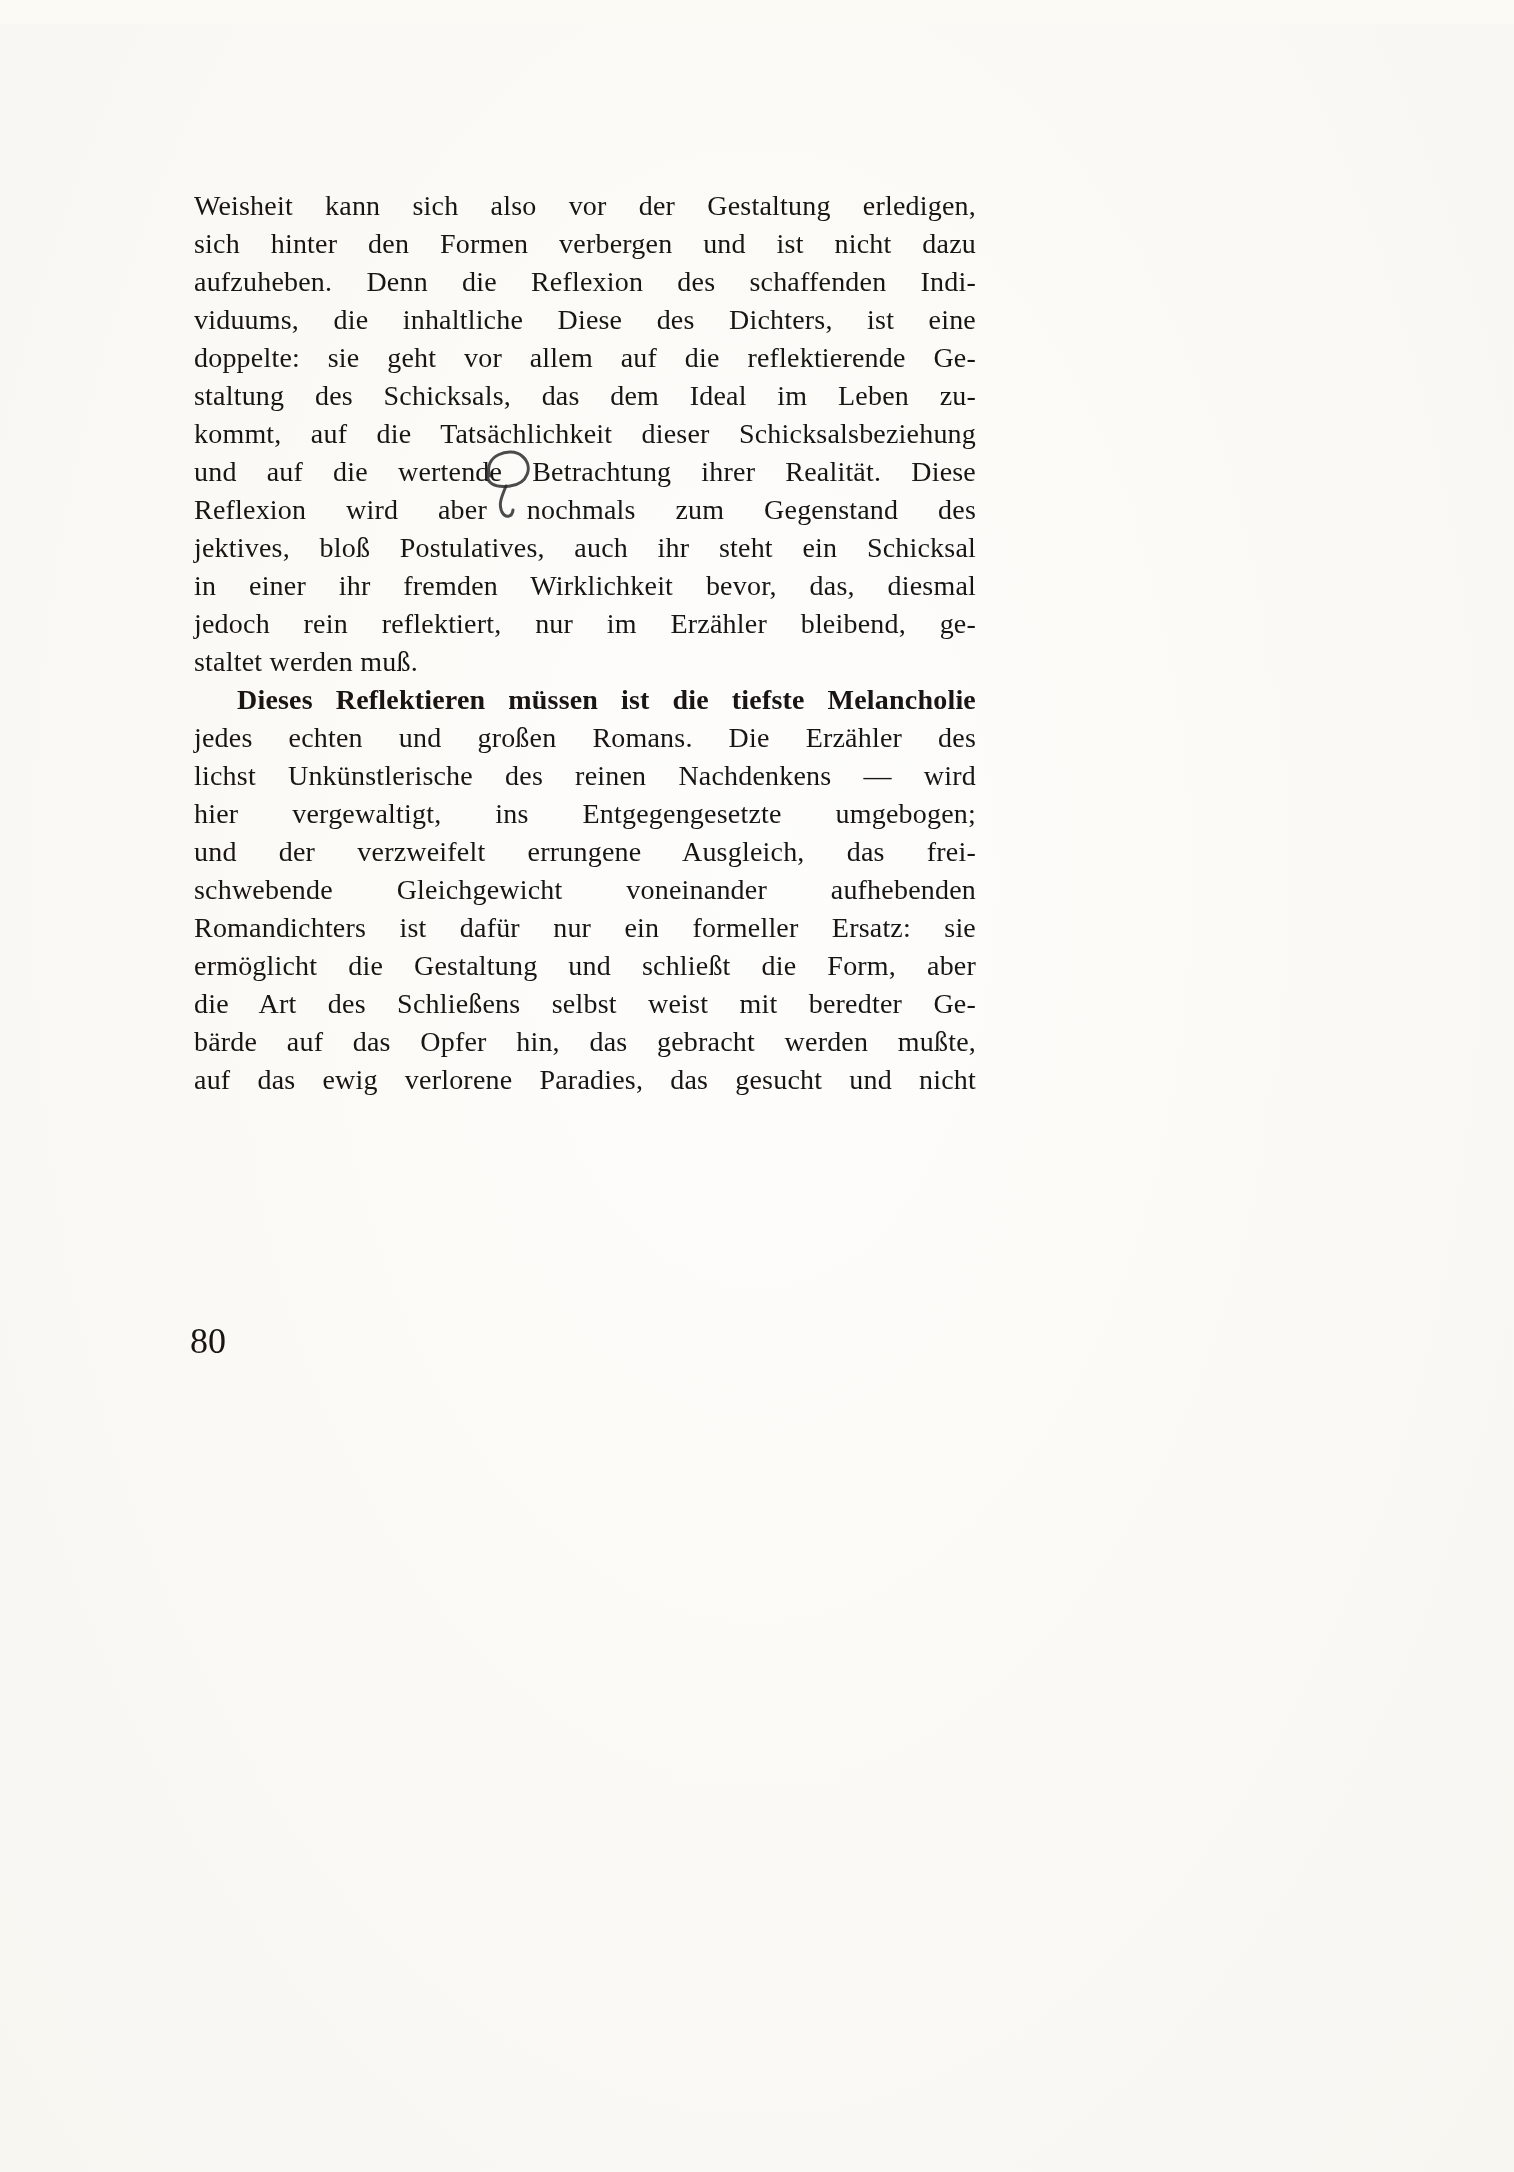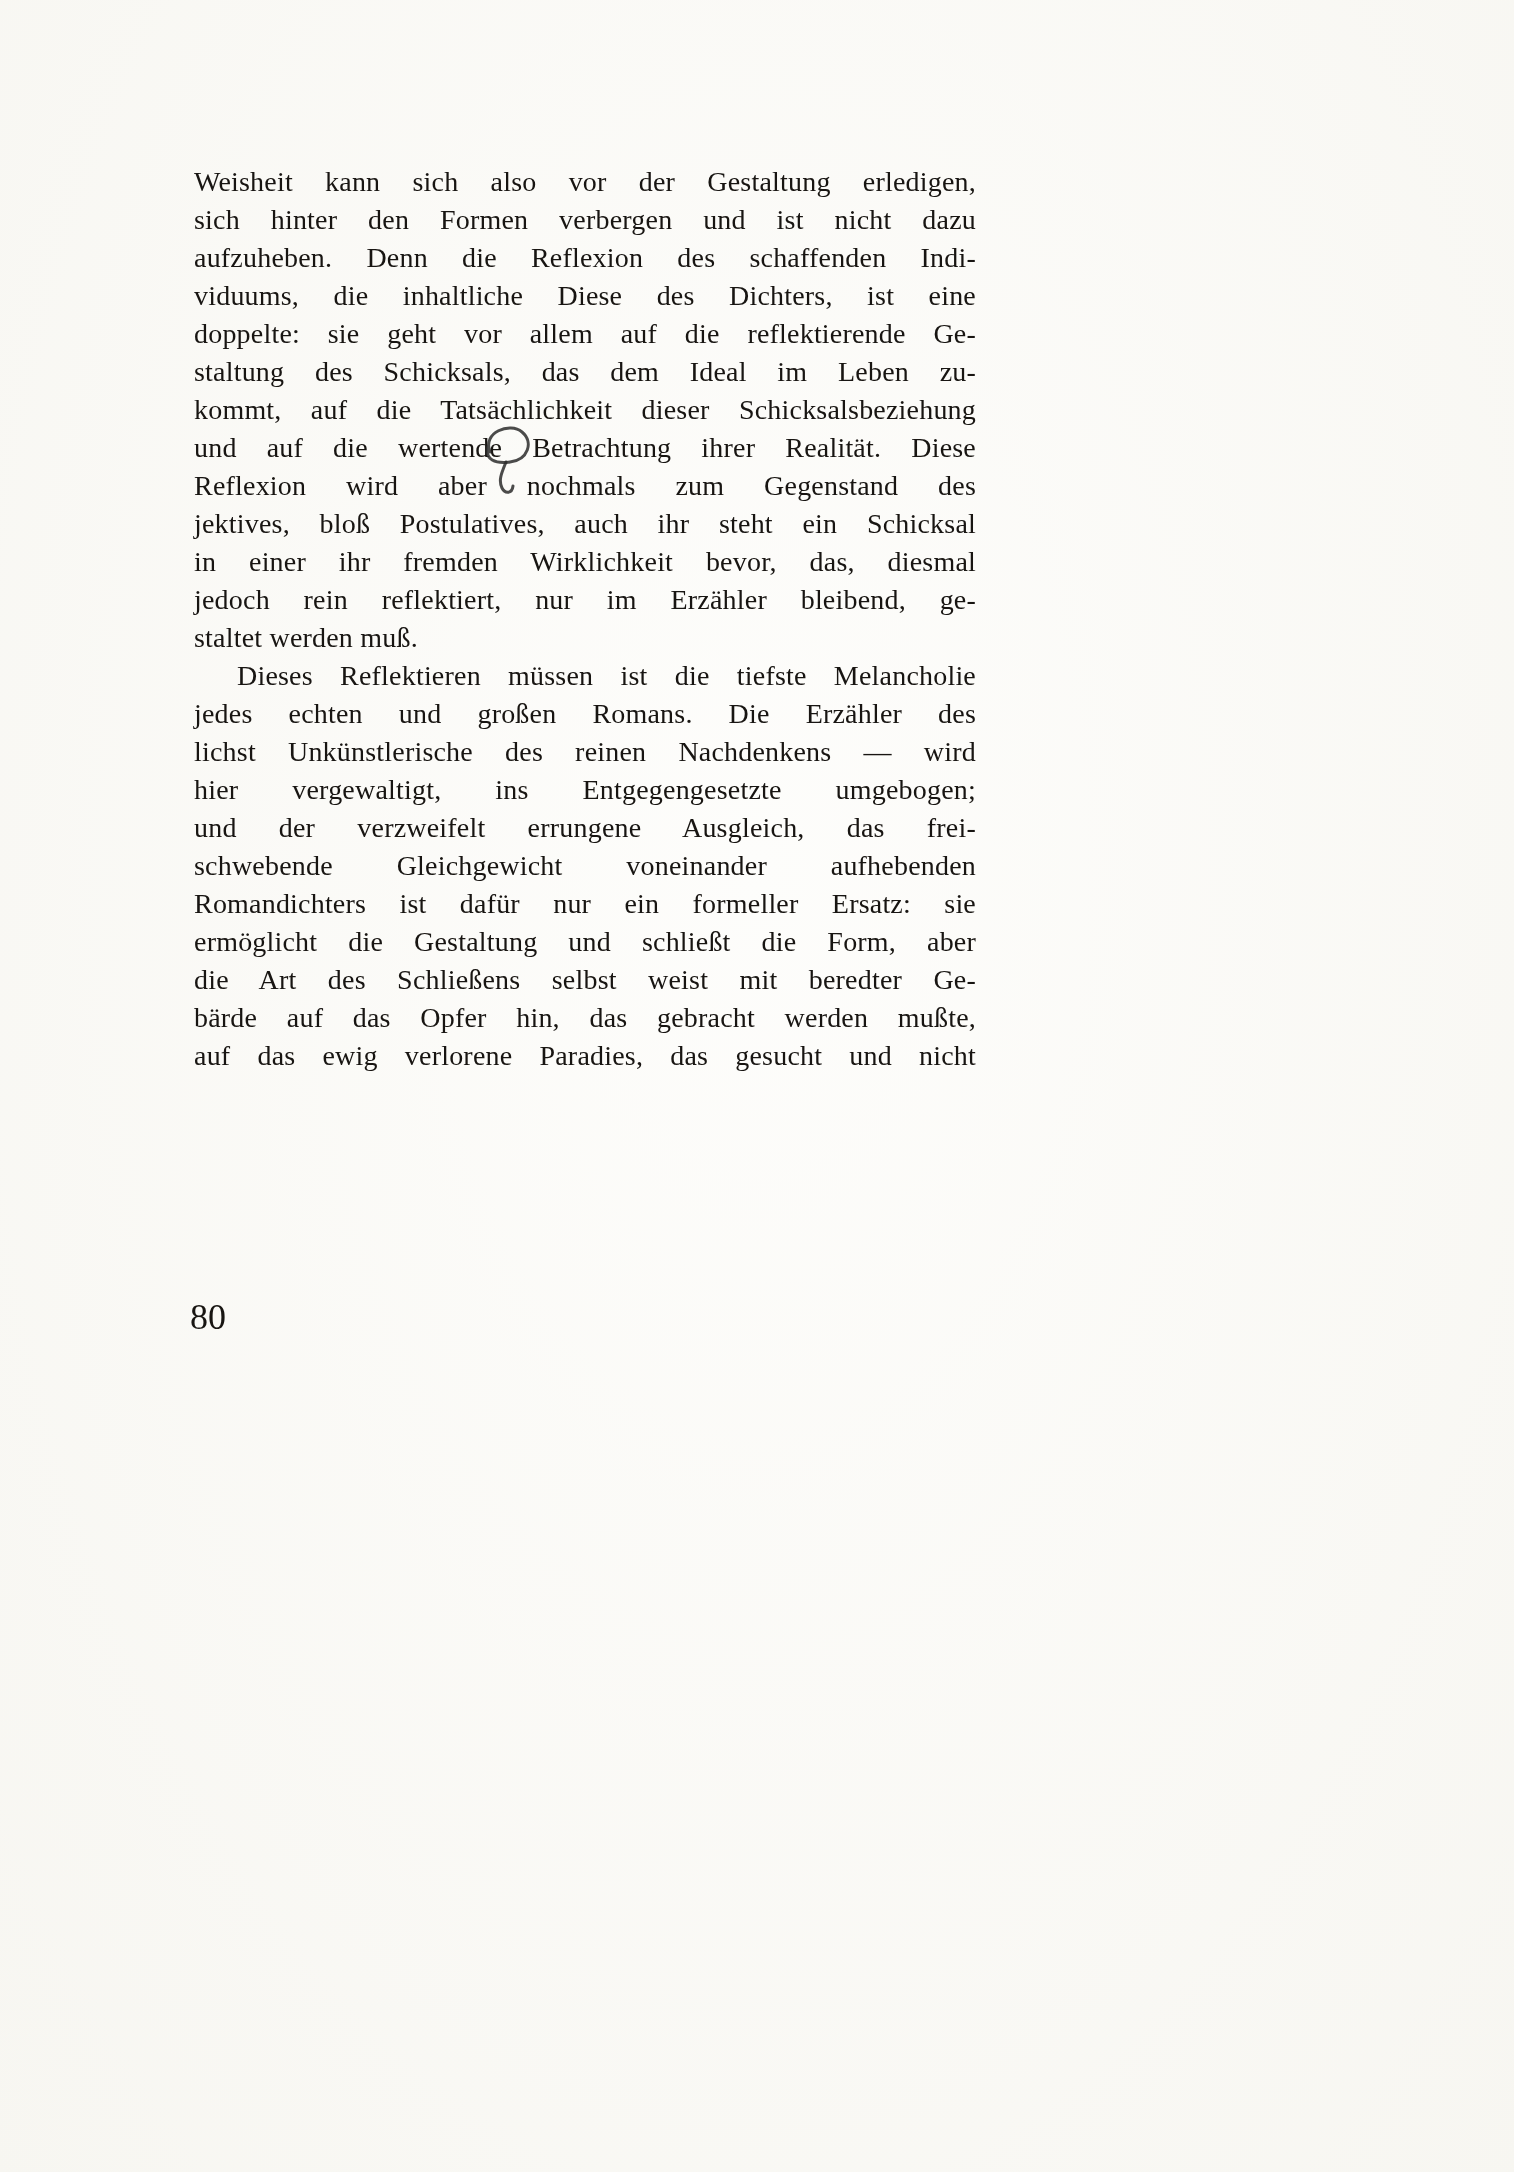--- a/index.html
+++ b/index.html
@@ -12,20 +12,21 @@
     position: relative;
     background: #fbfaf5;
     font-family: "Liberation Serif", "DejaVu Serif", serif;
     overflow: hidden;
   }
   .page {
     position: absolute;
     inset: 0;
     background:
       radial-gradient(ellipse at 50% 40%, rgba(255,255,255,0.6) 0%, rgba(0,0,0,0.015) 100%);
+    margin-top: 24px;
   }
   .text-block {
     position: absolute;
     left: 194px;
     top: 163px;
     width: 782px;
     color: #181512;
     font-size: 28px;
     line-height: 38px;
     letter-spacing: 0.2px;
@@ -33,20 +34,21 @@
   .line {
     text-align: justify;
     text-align-last: justify;
     min-height: 38px;
   }
   .line.para-end {
     text-align-last: left;
   }
   .line.indent {
     text-indent: 43px;
+    font-weight: bold;
   }
   .page-number {
     position: absolute;
     left: 190px;
     top: 1296px;
     font-size: 36px;
     color: #181512;
   }
   .ink-mark {
     position: absolute;

